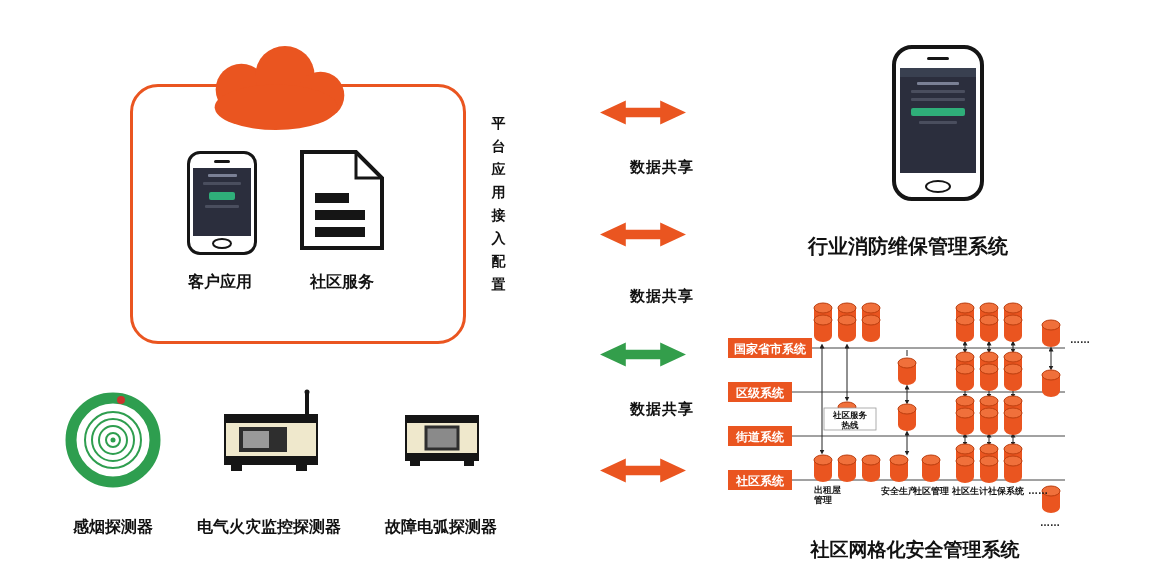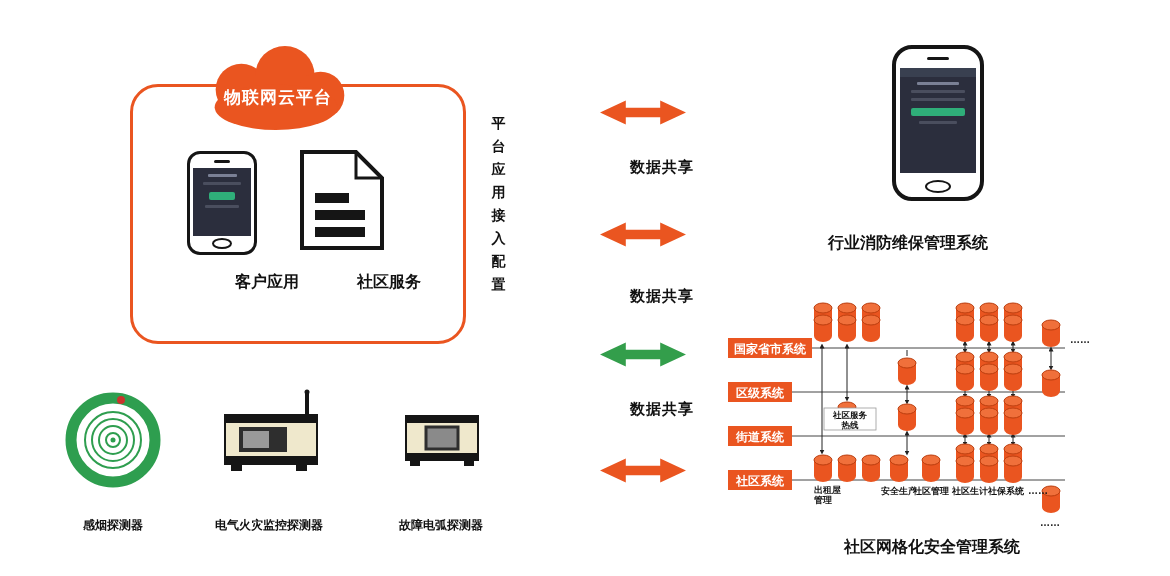--- a/index.html
+++ b/index.html
@@ -23,66 +23,65 @@
   .homebtn { position:absolute; bottom:3px; left:50%; transform:translateX(-50%); width:16px; height:7px; border:2px solid #151515; border-radius:50%; background:#fff; }
   .phone-right .homebtn { width:22px; height:9px; bottom:4px; }
   .scr-bar { height:9px; background:#394050; }
   .scr-line { margin:5px auto 0; height:3px; background:#7a8095; border-radius:1px; }
   .scr-line.dim { background:#4a4e5e; }
   .scr-btn { margin:7px auto 0; height:8px; background:#2fae79; border-radius:2px; }
 
   
   .doc-svg { left:299px; top:149px; width:86px; height:102px; }
 
-  .app-label { font-size:16px; font-weight:600; text-align:center;margin-left:47px; }
+  .app-label { font-size:16px; font-weight:600; text-align:center; }
   .label-client { left:180px; top:272px; width:80px; }
   .label-admin  { left:302px; top:272px; width:80px; }
 
   
   .vtext { left:489px; top:112px; width:19px; font-size:14px; line-height:23px; font-weight:600; word-break:break-all; text-align:center; }
 
   
   .dbl-arrow { left:600px; width:86px; height:25px;
     clip-path:polygon(0% 50%, 30% 2%, 30% 31%, 70% 31%, 70% 2%, 100% 50%, 70% 98%, 70% 69%, 30% 69%, 30% 98%); }
   .a-orange { background:#EA5520; }
   .a-green  { background:#339E4B; }
   .a1 { top:100px; } .a2 { top:222px; } .a3 { top:342px; } .a4 { top:458px; }
 
   .share-label { left:598px; width:90px; font-size:15px; font-weight:700; letter-spacing:1px;margin-left:32px; }
   .s1 { top:158px; } .s2 { top:287px; } .s3 { top:400px; }
 
-  .fire-label { left:808px; top:233px; width:200px; text-align:center; font-size:16px; font-weight:600; }
+  .fire-label { left:808px; top:233px; width:200px; text-align:center; font-size:20px; font-weight:600; }
 
   
   .grid-svg { left:720px; top:295px; width:390px; height:245px; }
-  .grid-title { left:810px; top:537px; width:210px; text-align:right; font-size:16px; font-weight:600; }
+  .grid-title { left:810px; top:537px; width:210px; text-align:center; font-size:19px; font-weight:600; }
 
   
   .det-smoke { left:64px; top:391px; width:98px; height:98px; }
   .det-elec  { left:221px; top:388px; width:100px; height:85px; }
   .det-arc   { left:402px; top:390px; width:80px; height:78px; }
-  .det-label { top:517px; font-size:12px; font-weight:600; text-align:center; }
+  .det-label { top:517px; font-size:16px; font-weight:600; text-align:center; }
   .dl1 { left:73px;  width:80px; }
   .dl2 { left:197px; width:144px;font-family:Liberation Serif, serif; }
   .dl3 { left:385px; width:112px; }
 </style>
 </head>
 <body>
 
 <div class="canvas">
 
   <div class="abs platform-box"></div>
 
   <svg class="abs cloud-svg" viewBox="0 0 170 95">
     <circle cx="48" cy="52" r="26" fill="#EA5520"></circle>
     <circle cx="92" cy="38" r="30" fill="#EA5520"></circle>
     <circle cx="128" cy="58" r="24" fill="#EA5520"></circle>
     <ellipse cx="83" cy="70" rx="62" ry="23" fill="#EA5520"></ellipse>
   </svg>
-  <div class="abs cloud-label">物联网云平台</div>
 
   <div class="phone phone-left">
     <span class="speaker"></span>
     <div class="screen">
       <div class="scr-line" style="width:50%; margin-top:6px"></div>
       <div class="scr-line dim" style="width:65%"></div>
       <div class="scr-btn" style="width:45%"></div>
       <div class="scr-line dim" style="width:60%"></div>
     </div>
     <span class="homebtn"></span>

